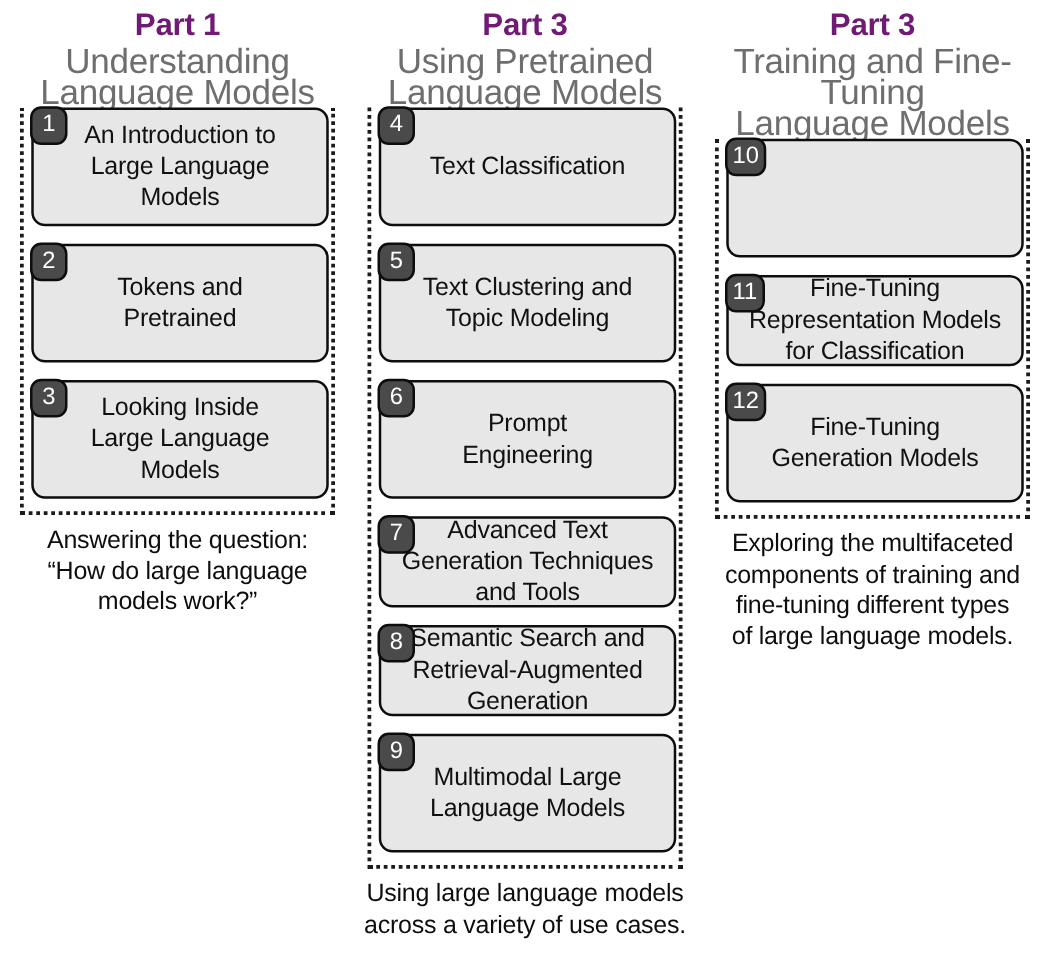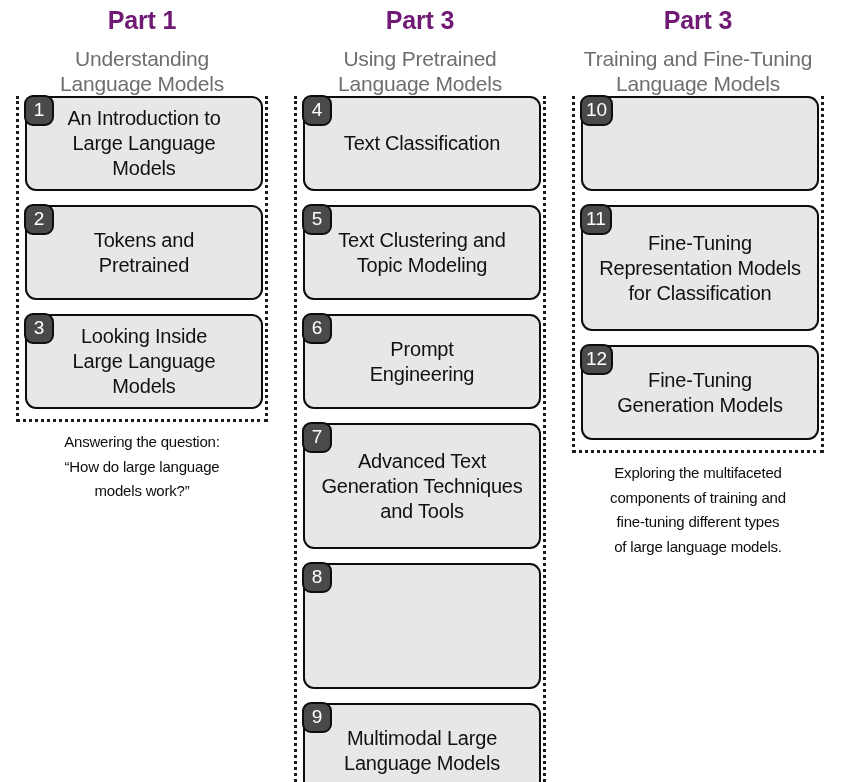--- a/index.html
+++ b/index.html
@@ -33,24 +33,24 @@
     padding-top: 6px;
   }
   .part-title {
     font-size: 25px;
     font-weight: bold;
     line-height: 29px;
     color: #701a75;
     letter-spacing: -0.2px;
   }
   .part-subtitle {
-    font-size: 21px;
+    font-size: 28px;
     line-height: 25px;
     color: #6e6e6e;
-    margin-top: 11px;
+    margin-top: 1px;
     white-space: pre-line;
     letter-spacing: -0.2px;
   }
 
   .group {
     position: relative;
     margin: 0 auto;
     padding: 0;
     box-sizing: border-box;
     border: 3px dotted #1b1b1b;
@@ -106,39 +106,39 @@
     color: #ffffff;
     font-size: 19px;
     line-height: 26px;
     text-align: center;
     font-weight: normal;
   }
 
   .caption {
     text-align: center;
     margin-top: 8px;
-    font-size: 15px;
+    font-size: 20px;
     line-height: 24.5px;
     color: #0d0d0d;
     letter-spacing: -0.2px;
   }
   .caption .lead {
     display: block;
     font-style: normal;
   }
   .caption .quote {
     display: block;
     white-space: pre-line;
   }
   .caption.italic-all {
     white-space: pre-line;
   }
 
   .h95 { height: 95px; }
-  .h98 { height: 126px; }
+  .h98 { height: 73px; }
 </style>
 </head>
 <body>
 
 <div class="board">
 
   <div class="column col-1">
     <div class="col-header">
       <div class="part-title">Part 1</div>
       <div class="part-subtitle">Understanding
@@ -193,20 +193,23 @@
 Engineering</span>
       </div>
       <div class="chapter h98">
         <span class="badge">7</span>
         <span class="chapter-label">Advanced Text
 Generation Techniques
 and Tools</span>
       </div>
       <div class="chapter h98">
         <span class="badge">8</span>
+        <span class="chapter-label">Semantic Search and
+Retrieval-Augmented
+Generation</span>
       </div>
       <div class="chapter h95">
         <span class="badge">9</span>
         <span class="chapter-label">Multimodal Large
 Language Models</span>
       </div>
     </div>
 
     <div class="caption italic-all">Using large language models
 across a variety of use cases.</div>

